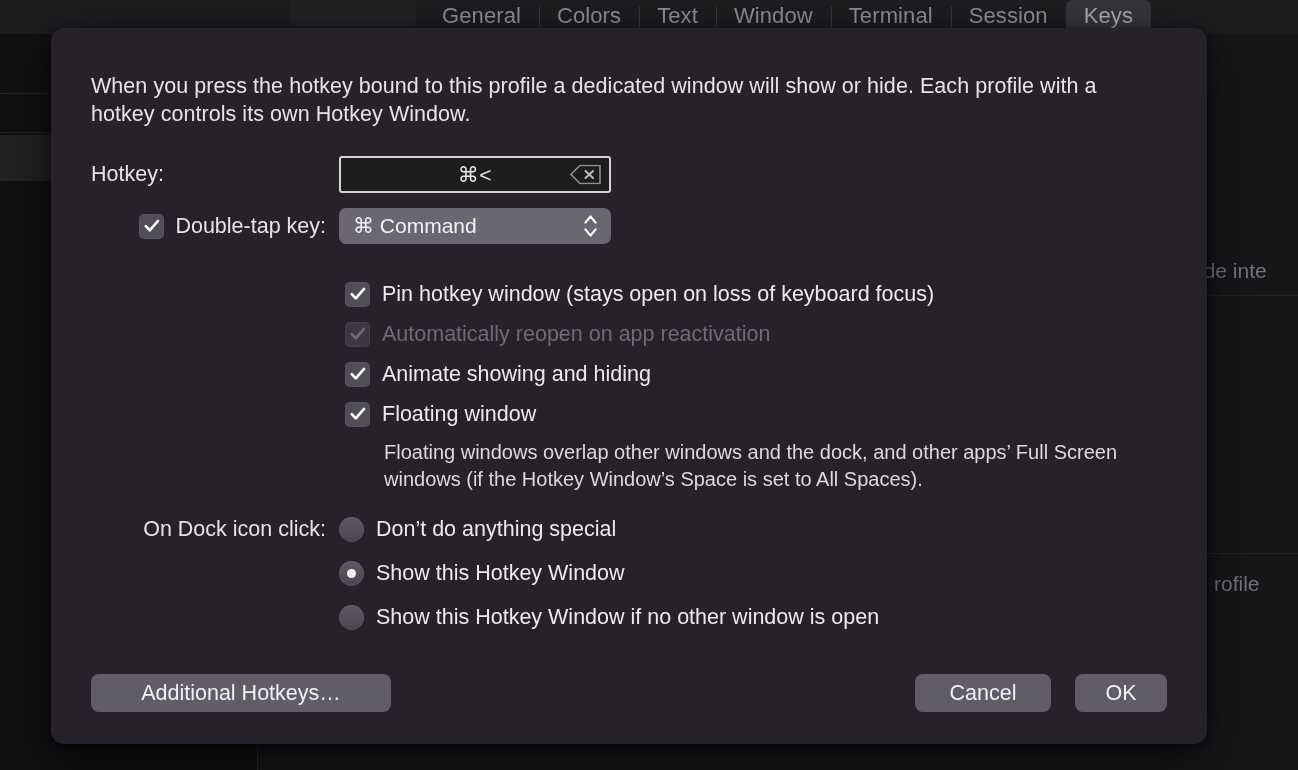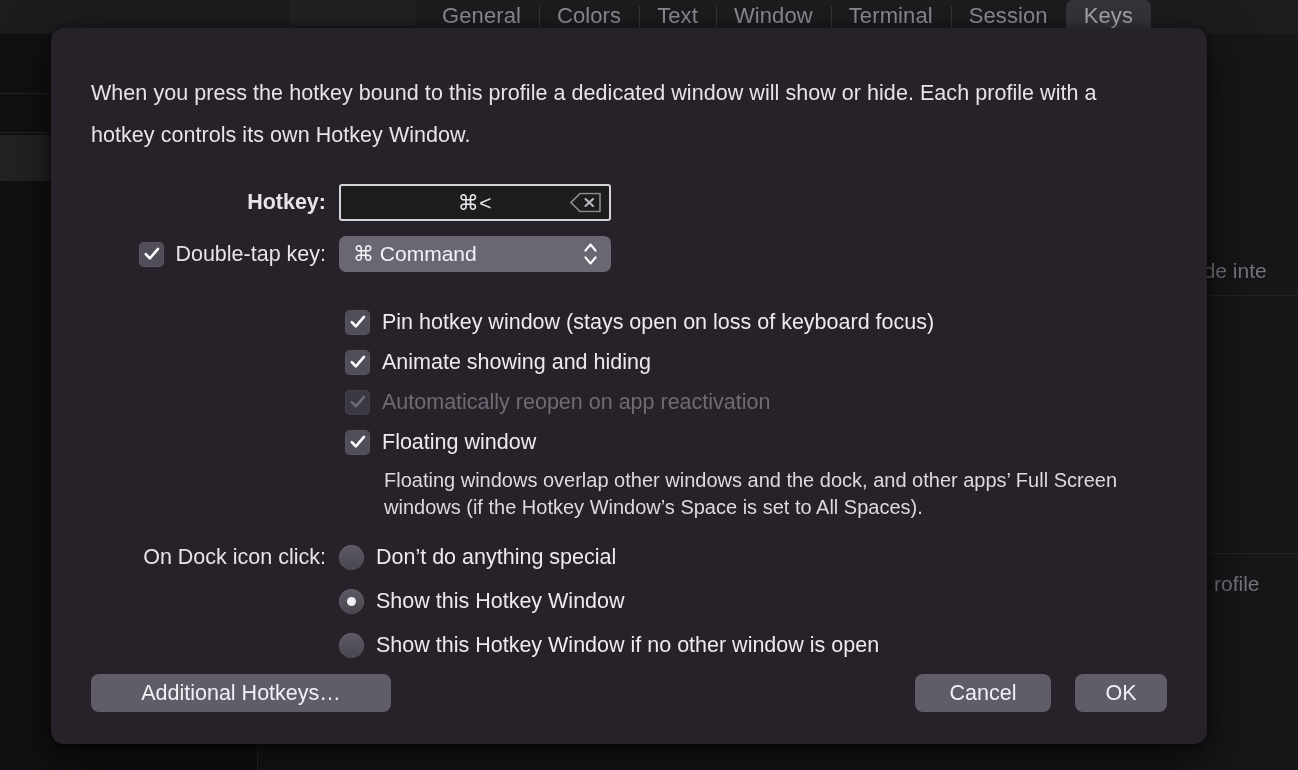--- a/index.html
+++ b/index.html
@@ -125,39 +125,37 @@
   }
 
   .sheet-body {
     position: absolute;
     inset: 0;
     padding: 44px 40px 0 40px;
   }
 
   .intro {
     font-size: 21.5px;
-    line-height: 42px;
+    line-height: 28px;
     color: #e6e4e8;
     width: 1042px;
     letter-spacing: .05px;
   }
 
   
   .row-hotkey {
     display: flex;
     align-items: center;
     margin-top: 28px;
   }
   .lbl-right {
     width: 248px;
-    text-align: right;
     font-size: 21.5px;
     color: #e6e4e8;
     padding-right: 13px;
-    font-weight: bold;
   }
   .hotkey-field {
     width: 272px;
     height: 37px;
     background: #1d1d1e;
     border: 2px solid #d5d3d8;
     border-radius: 3px;
     display: flex;
     align-items: center;
     justify-content: center;
@@ -417,42 +415,42 @@
           <span class="cb">
             <span class="tick">
               <svg width="16" height="14" viewBox="0 0 16 14">
                 <path d="M1.8 7.2 L5.8 11.4 L14 1.9" fill="none" stroke="#ffffff" stroke-width="2.6" stroke-linecap="round" stroke-linejoin="round"></path>
               </svg>
             </span>
           </span>
           <span class="cb-label">Pin hotkey window (stays open on loss of keyboard focus)</span>
         </div>
 
+        <div class="check-row disabled">
+          <span class="cb dim">
+            <span class="tick">
+              <svg width="16" height="14" viewBox="0 0 16 14">
+                <path d="M1.8 7.2 L5.8 11.4 L14 1.9" fill="none" stroke="#6f6b75" stroke-width="2.6" stroke-linecap="round" stroke-linejoin="round"></path>
+              </svg>
+            </span>
+          </span>
+          <span class="cb-label">Automatically reopen on app reactivation</span>
+        </div>
+
         <div class="check-row">
           <span class="cb">
             <span class="tick">
               <svg width="16" height="14" viewBox="0 0 16 14">
                 <path d="M1.8 7.2 L5.8 11.4 L14 1.9" fill="none" stroke="#ffffff" stroke-width="2.6" stroke-linecap="round" stroke-linejoin="round"></path>
               </svg>
             </span>
           </span>
           <span class="cb-label">Animate showing and hiding</span>
         </div>
 
-        <div class="check-row disabled">
-          <span class="cb dim">
-            <span class="tick">
-              <svg width="16" height="14" viewBox="0 0 16 14">
-                <path d="M1.8 7.2 L5.8 11.4 L14 1.9" fill="none" stroke="#6f6b75" stroke-width="2.6" stroke-linecap="round" stroke-linejoin="round"></path>
-              </svg>
-            </span>
-          </span>
-          <span class="cb-label">Automatically reopen on app reactivation</span>
-        </div>
-
         <div class="check-row">
           <span class="cb">
             <span class="tick">
               <svg width="16" height="14" viewBox="0 0 16 14">
                 <path d="M1.8 7.2 L5.8 11.4 L14 1.9" fill="none" stroke="#ffffff" stroke-width="2.6" stroke-linecap="round" stroke-linejoin="round"></path>
               </svg>
             </span>
           </span>
           <span class="cb-label">Floating window</span>
         </div>

